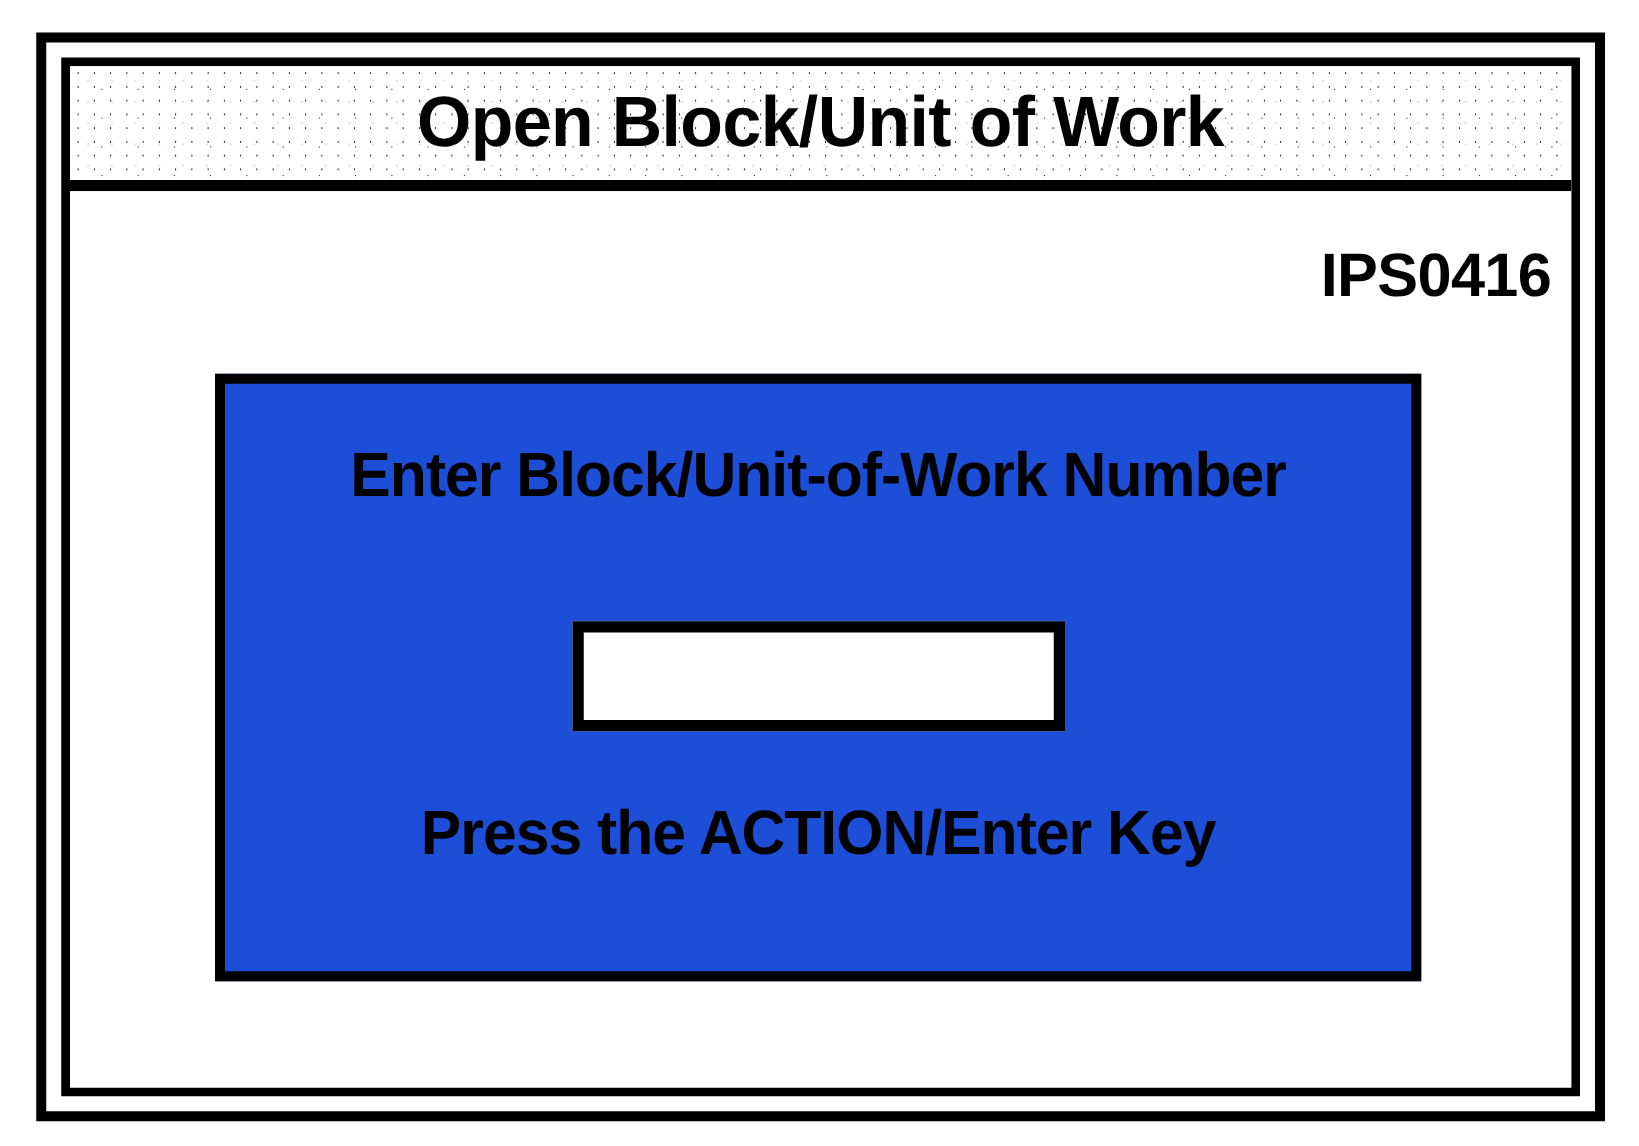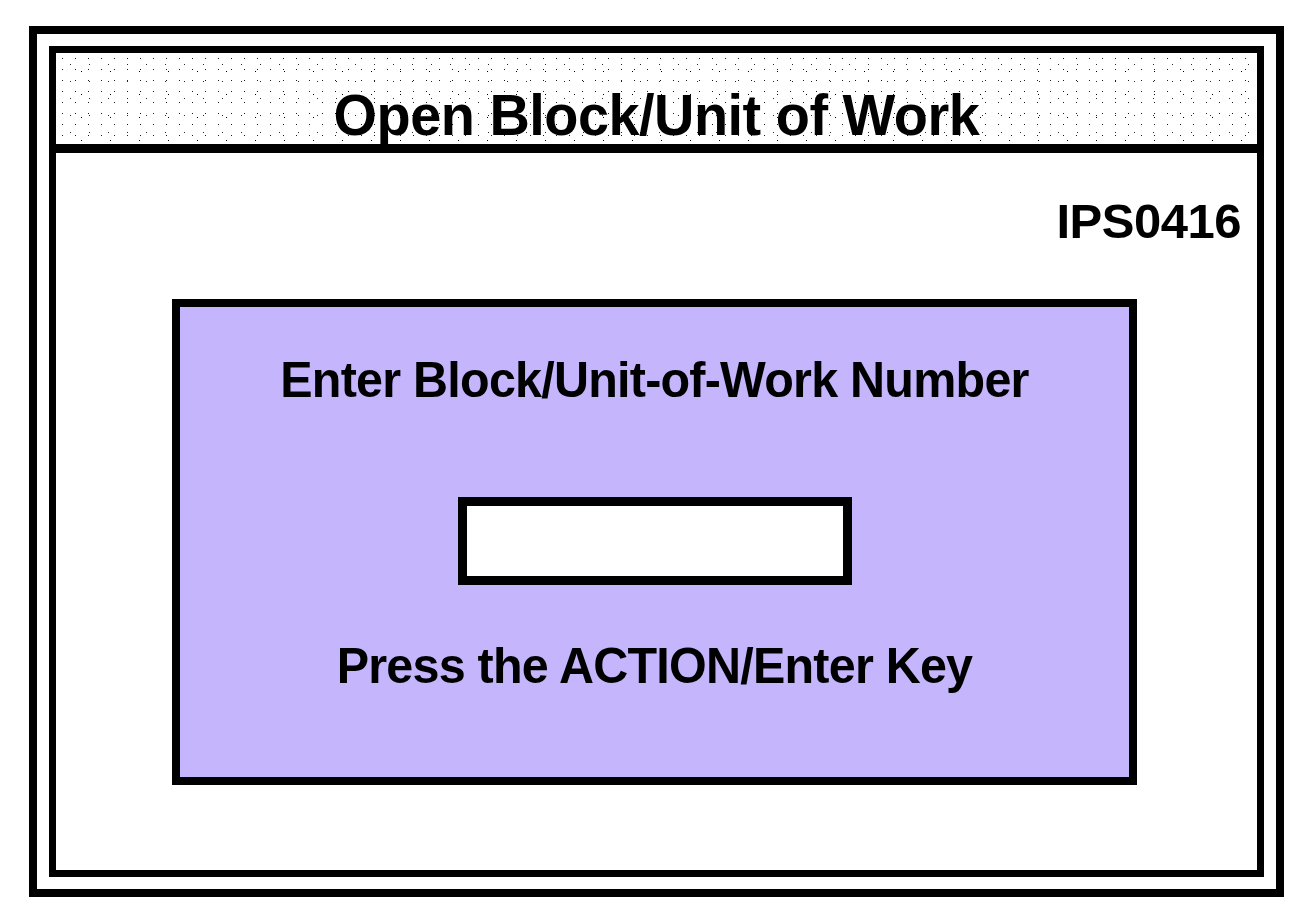--- a/index.html
+++ b/index.html
@@ -62,21 +62,21 @@
   
   .title-bar {
     position: absolute;
     left: 0;
     top: 0;
     right: 0;
     height: 100px;
     border-bottom: 9px solid #000000;
     box-sizing: border-box;
     display: flex;
-    align-items: flex-end;
+    align-items: center;
     justify-content: center;
     overflow: hidden;
   }
   .title-text {
     font-size: 57px;
     font-weight: bold;
     color: #000000;
     letter-spacing: -0.5px;
     line-height: 1;
     white-space: nowrap;
@@ -109,21 +109,21 @@
 
   
   .dialog-box {
     position: absolute;
     left: 116px;
     top: 146px;
     width: 965px;
     height: 486px;
     border: 8px solid #000000;
     box-sizing: border-box;
-    background: #c4b5fd;
+    background: #1d4ed8;
   }
 
   .prompt-label {
     position: absolute;
     left: 0;
     right: 0;
     top: 48px;
     text-align: center;
     font-size: 50px;
     font-weight: bold;

